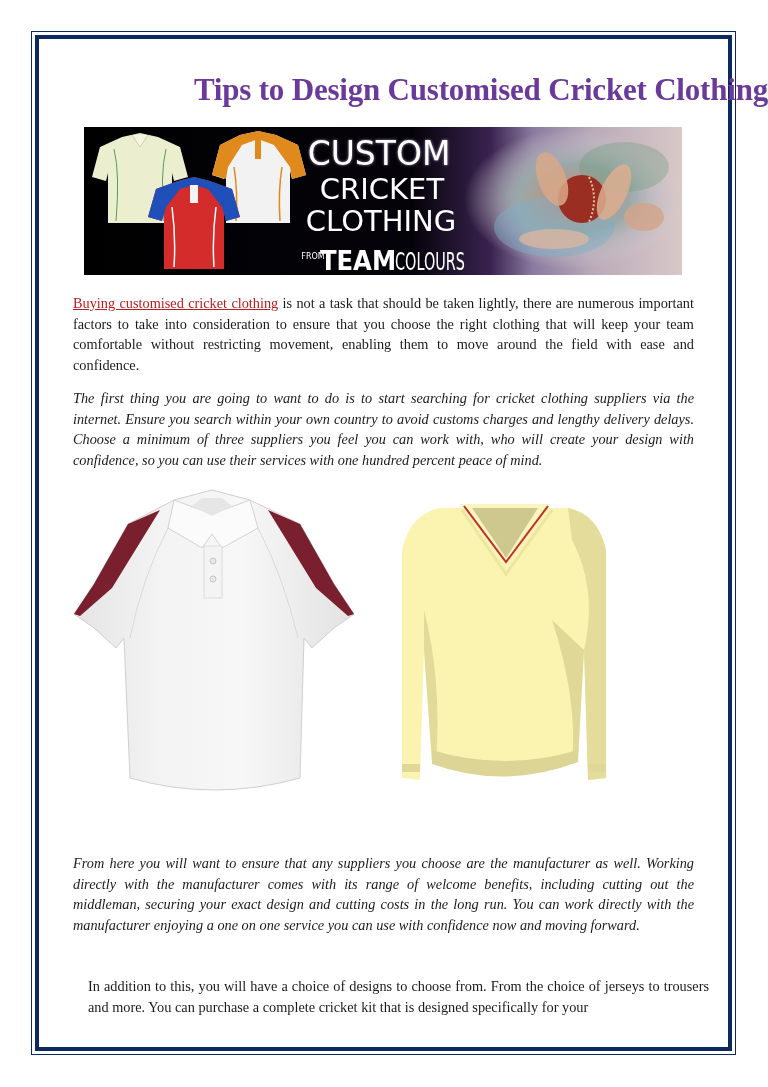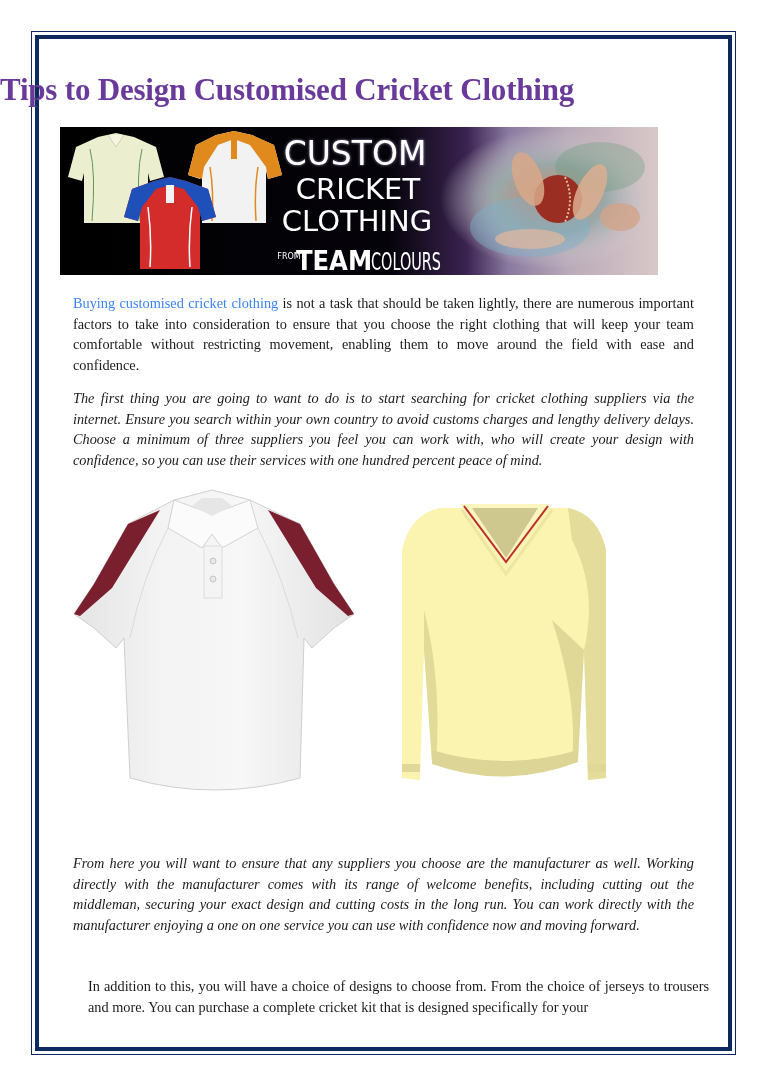--- a/index.html
+++ b/index.html
@@ -1,23 +1,23 @@
 <!DOCTYPE html>
 <html><head>
 <meta charset="utf-8">
 <style>
   html, body { margin:0; padding:0; background:#ffffff; }
   body { width:768px; height:1087px; position:relative; overflow:hidden; font-family:"Liberation Serif", serif; color:#1a1a1a; }
   .frame-outer { position:absolute; left:31px; top:31px; width:705px; height:1024px; border:1.5px solid #0d2a5e; box-sizing:border-box; }
   .frame-inner { position:absolute; left:35px; top:35px; width:697px; height:1016px; border:4px solid #0d2a5e; box-sizing:border-box; }
-  .title { position:absolute; left:0; top:72px; width:768px; text-align:left; font-family:"Liberation Serif", serif; font-weight:bold; font-size:31px; color:#6a3a9a; letter-spacing:-0.2px; }
-  .banner { position:absolute; left:60px; top:127px; width:598px; height:148px; overflow:hidden; background:#e5e5e5;text-decoration:underline; }
+  .title { position:absolute; left:0; top:72px; width:768px; text-align:right; font-family:"Liberation Serif", serif; font-weight:bold; font-size:31px; color:#6a3a9a; letter-spacing:-0.2px; }
+  .banner { position:absolute; left:84px; top:127px; width:598px; height:148px; overflow:hidden; background:#e5e5e5;text-decoration:underline; }
   .banner svg { display:block; }
   .para { position:absolute; left:73px; width:621px; font-size:14.3px; line-height:20.5px; text-align:justify; color:#1a1a1a; }
-  .link { color:#3b82f6; cursor:pointer; }
+  .link { color:#b91c1c; text-decoration:underline; cursor:pointer; }
   .p1 { top:293px; }
   .p2 { top:388px;font-style:italic; }
   .p3 { top:853px;font-style:italic; }
   .p4 { top:961px; }
   .img-shirt { position:absolute; left:72px; top:488px; width:284px; height:315px; }
   .img-sweater { position:absolute; left:402px; top:500px; width:205px; height:285px; }
 </style>
 </head>
 <body>
 

